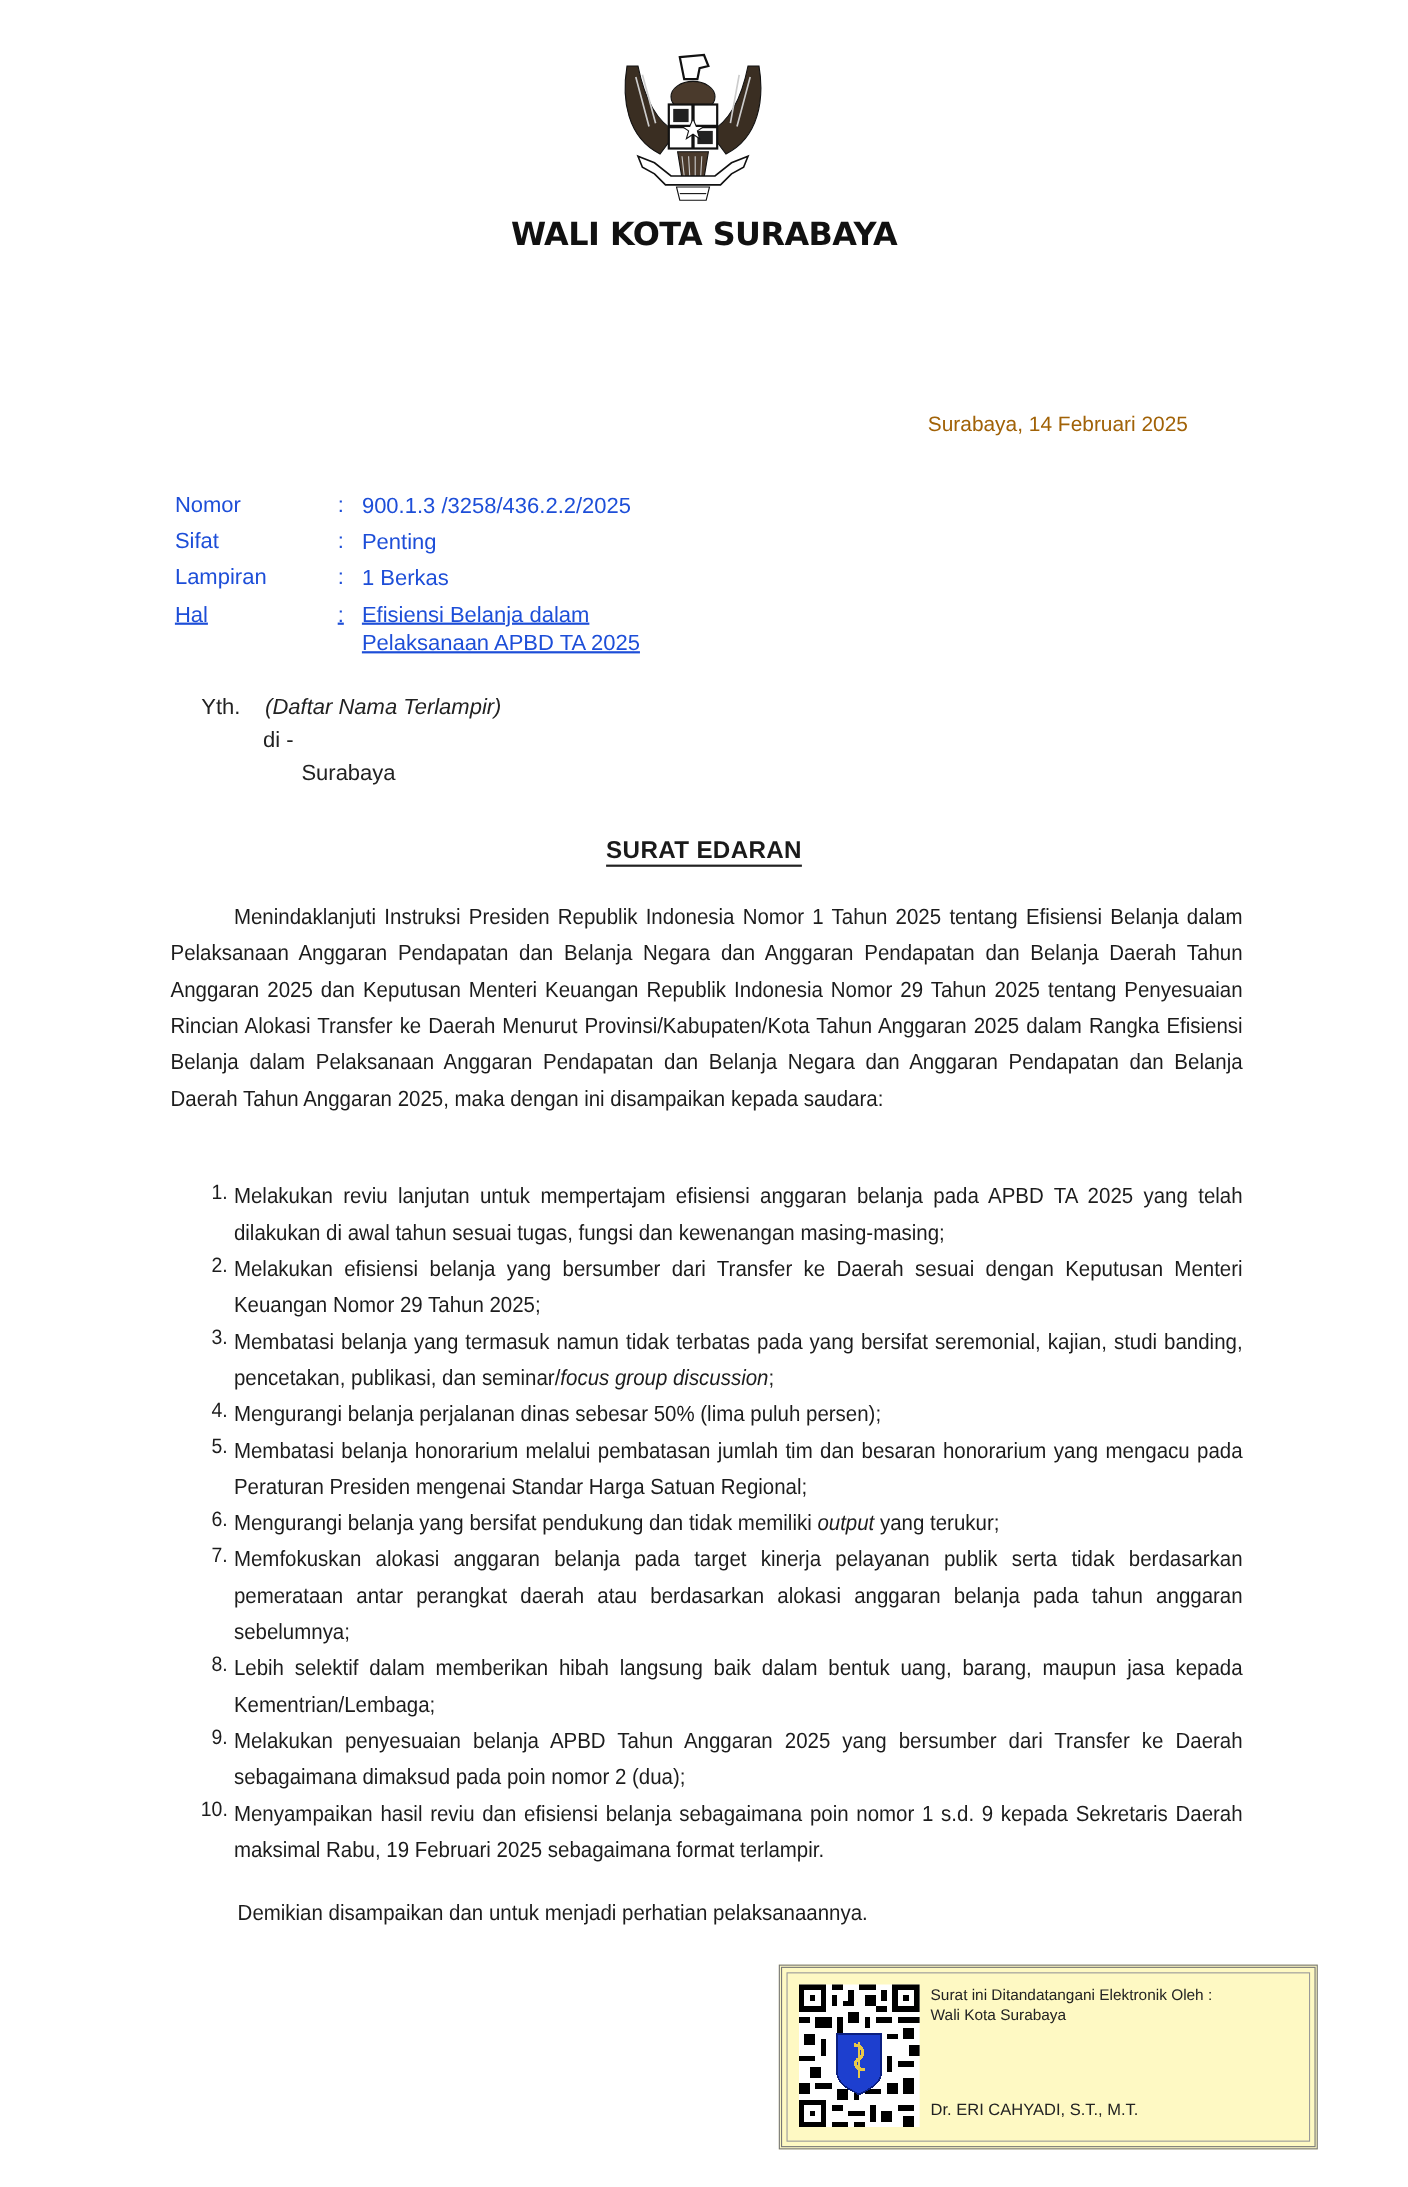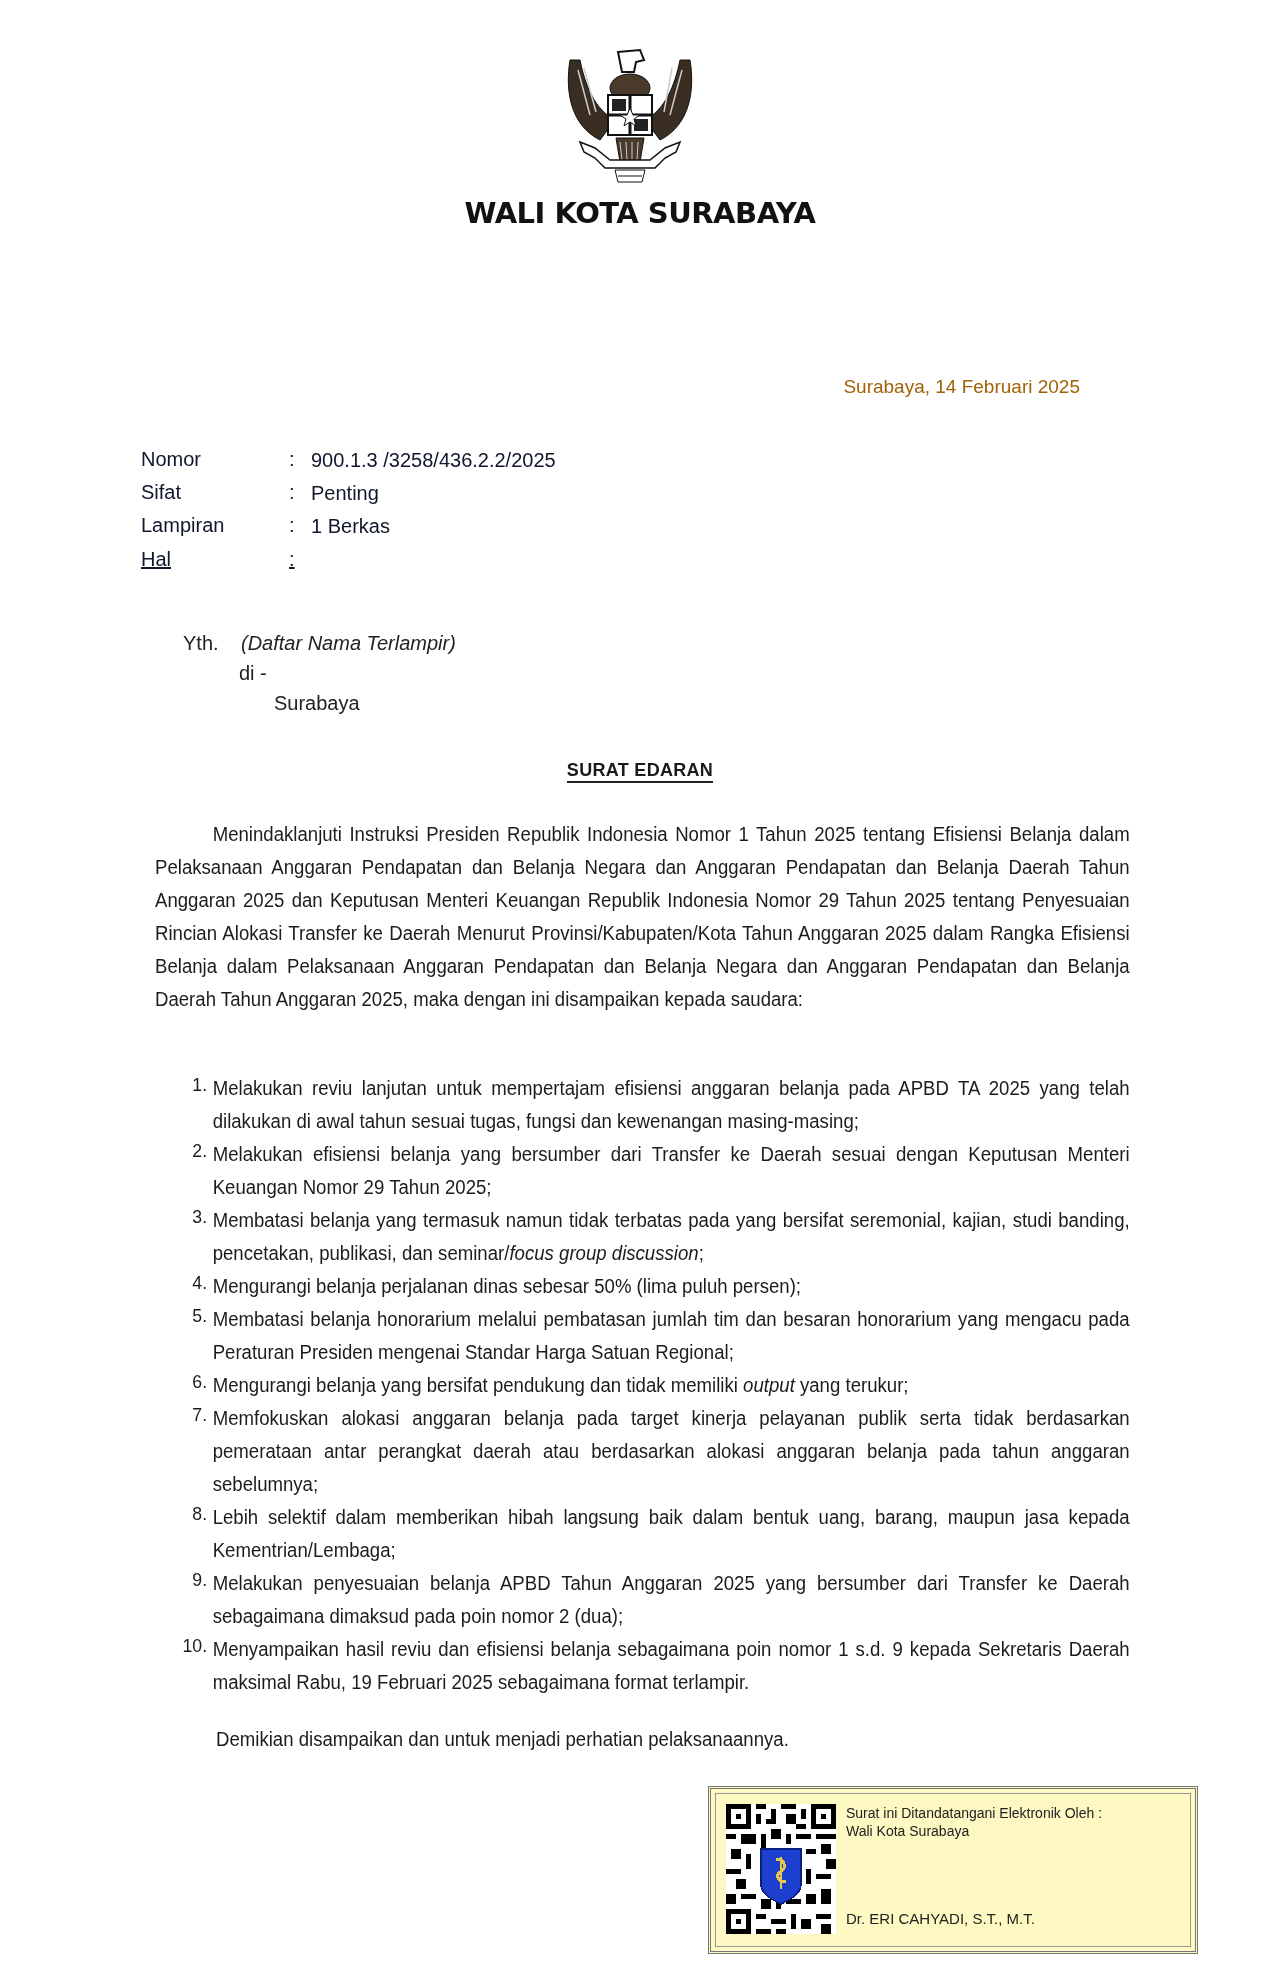--- a/index.html
+++ b/index.html
@@ -8,34 +8,34 @@
     font-family: "Liberation Sans", sans-serif; color: #1a1a1a;
   }
   .abs { position: absolute; }
   .emblem { left: 560px; top: 40px; width: 140px; height: 150px; }
   .header-title {
     left: 0; width: 1280px; top: 196px; text-align: center;
     font-family: "DejaVu Sans", sans-serif; font-weight: bold; font-size: 29px;
     letter-spacing: -0.5px; color: #111;
   }
   .date { right: 200px; top: 376px; font-size: 19px; color: #a16207; }
-  .meta { left: 141px; top: 443px; font-size: 20px; color: #0f172a; }
+  .meta { left: 159px; top: 443px; font-size: 20px; color: #1d4ed8; }
   .meta-row { display: flex; line-height: 33px; }
   .meta-label { width: 148px; }
   .meta-colon { width: 22px; }
   .meta-value { width: 320px; line-height: 26px; padding-top: 4px; }
   .meta-row.multi { line-height: 26px; text-decoration: underline; }
   .recipient { left: 155px; top: 628px; font-size: 20px; color: #222; line-height: 30px; margin-left: 28px; }
   .recipient .yth { display: inline-block; width: 58px; }
   .recipient .italic { font-style: italic; }
   .recipient .di { padding-left: 56px; }
   .recipient .city { padding-left: 91px; }
   .title {
     left: 0; width: 1280px; top: 760px; text-align: center;
-    font-weight: bold; font-size: 18px; letter-spacing: 0.3px;
+    font-weight: bold; font-size: 22px; letter-spacing: 0.3px;
   }
   .title span { border-bottom: 2px solid #222; padding-bottom: 1px; }
   .body-text {
     left: 155px; width: 975px; top: 818px; font-size: 20px; line-height: 33px;
     text-align: justify; color: #1c1c1c;
     font-family: "Liberation Sans", sans-serif;
     transform: scaleX(0.93); transform-origin: left top;
   }
   .body-text p { margin: 0; text-indent: 62px; width: 1048px; }
   .list {
@@ -106,20 +106,21 @@
     <span class="meta-value">Penting</span>
   </div>
   <div class="meta-row">
     <span class="meta-label">Lampiran</span>
     <span class="meta-colon">:</span>
     <span class="meta-value">1 Berkas</span>
   </div>
   <div class="meta-row multi">
     <span class="meta-label" style="padding-top:4px">Hal</span>
     <span class="meta-colon" style="padding-top:4px">:</span>
+    <span class="meta-value" style="width:300px">Efisiensi Belanja dalam Pelaksanaan APBD TA 2025</span>
   </div>
 </div>
 
 <div class="abs recipient">
   <div>
     <span class="yth">Yth.</span><span class="italic">(Daftar Nama Terlampir)</span>
   </div>
   <div class="di">di -</div>
   <div class="city">Surabaya</div>
 </div>

